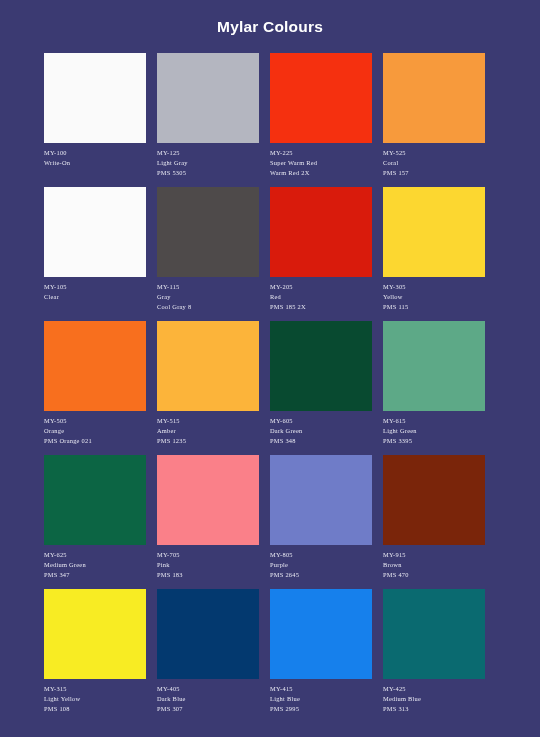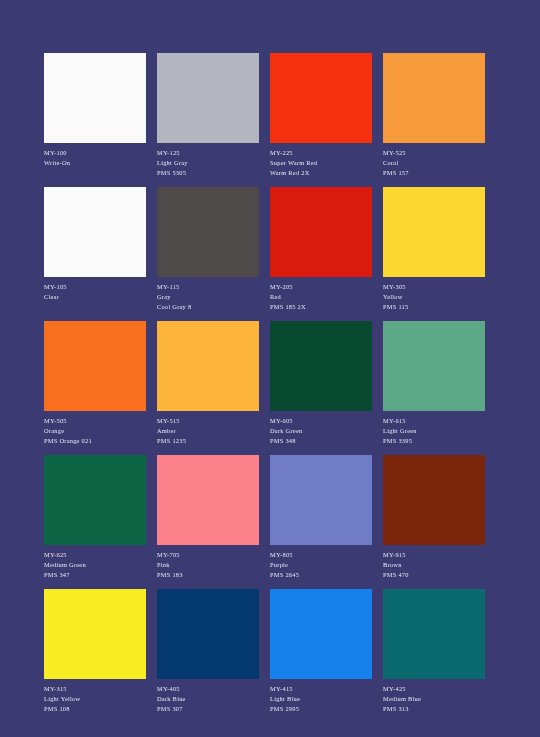--- a/index.html
+++ b/index.html
@@ -75,20 +75,21 @@
   .swatch-pms { }
   .empty-line {
     visibility: hidden;
   }
 </style>
 </head>
 <body>
 
 <div class="page" style="background: rgb(59, 58, 114);">
 
+  <div class="page-title" style="color: rgb(255, 255, 255);">Mylar Colours</div>
 
   <div class="swatch-grid">
       <div class="swatch-row">
         <div class="swatch-cell">
           <div class="swatch-chip" style="background-color: rgb(250, 250, 250);"></div>
           <div class="swatch-labels">
             <div class="swatch-code" style="color: rgb(232, 232, 242);">MY-100</div>
             <div class="swatch-name" style="color: rgb(232, 232, 242);">Write-On</div>
             <div class="swatch-pms empty-line" style="color: rgb(232, 232, 242);"></div>
           </div>

